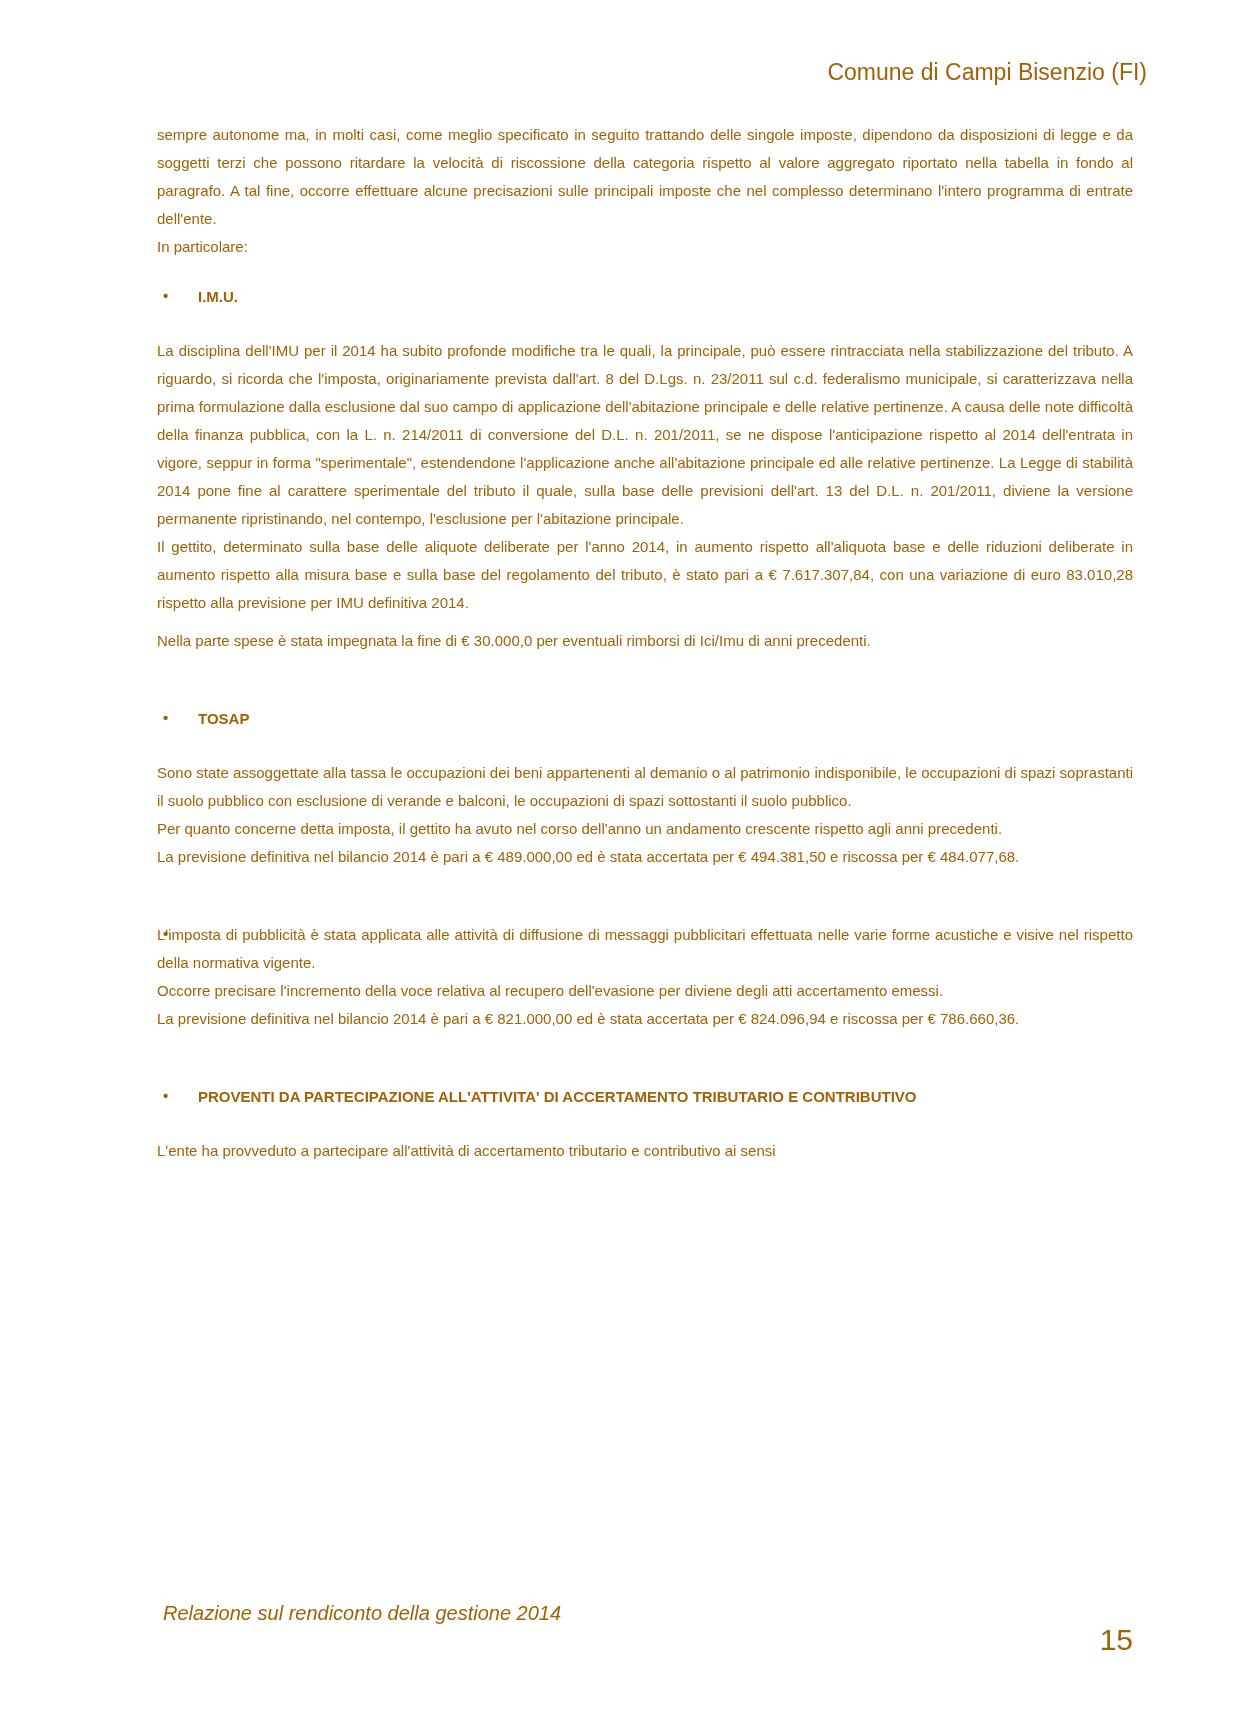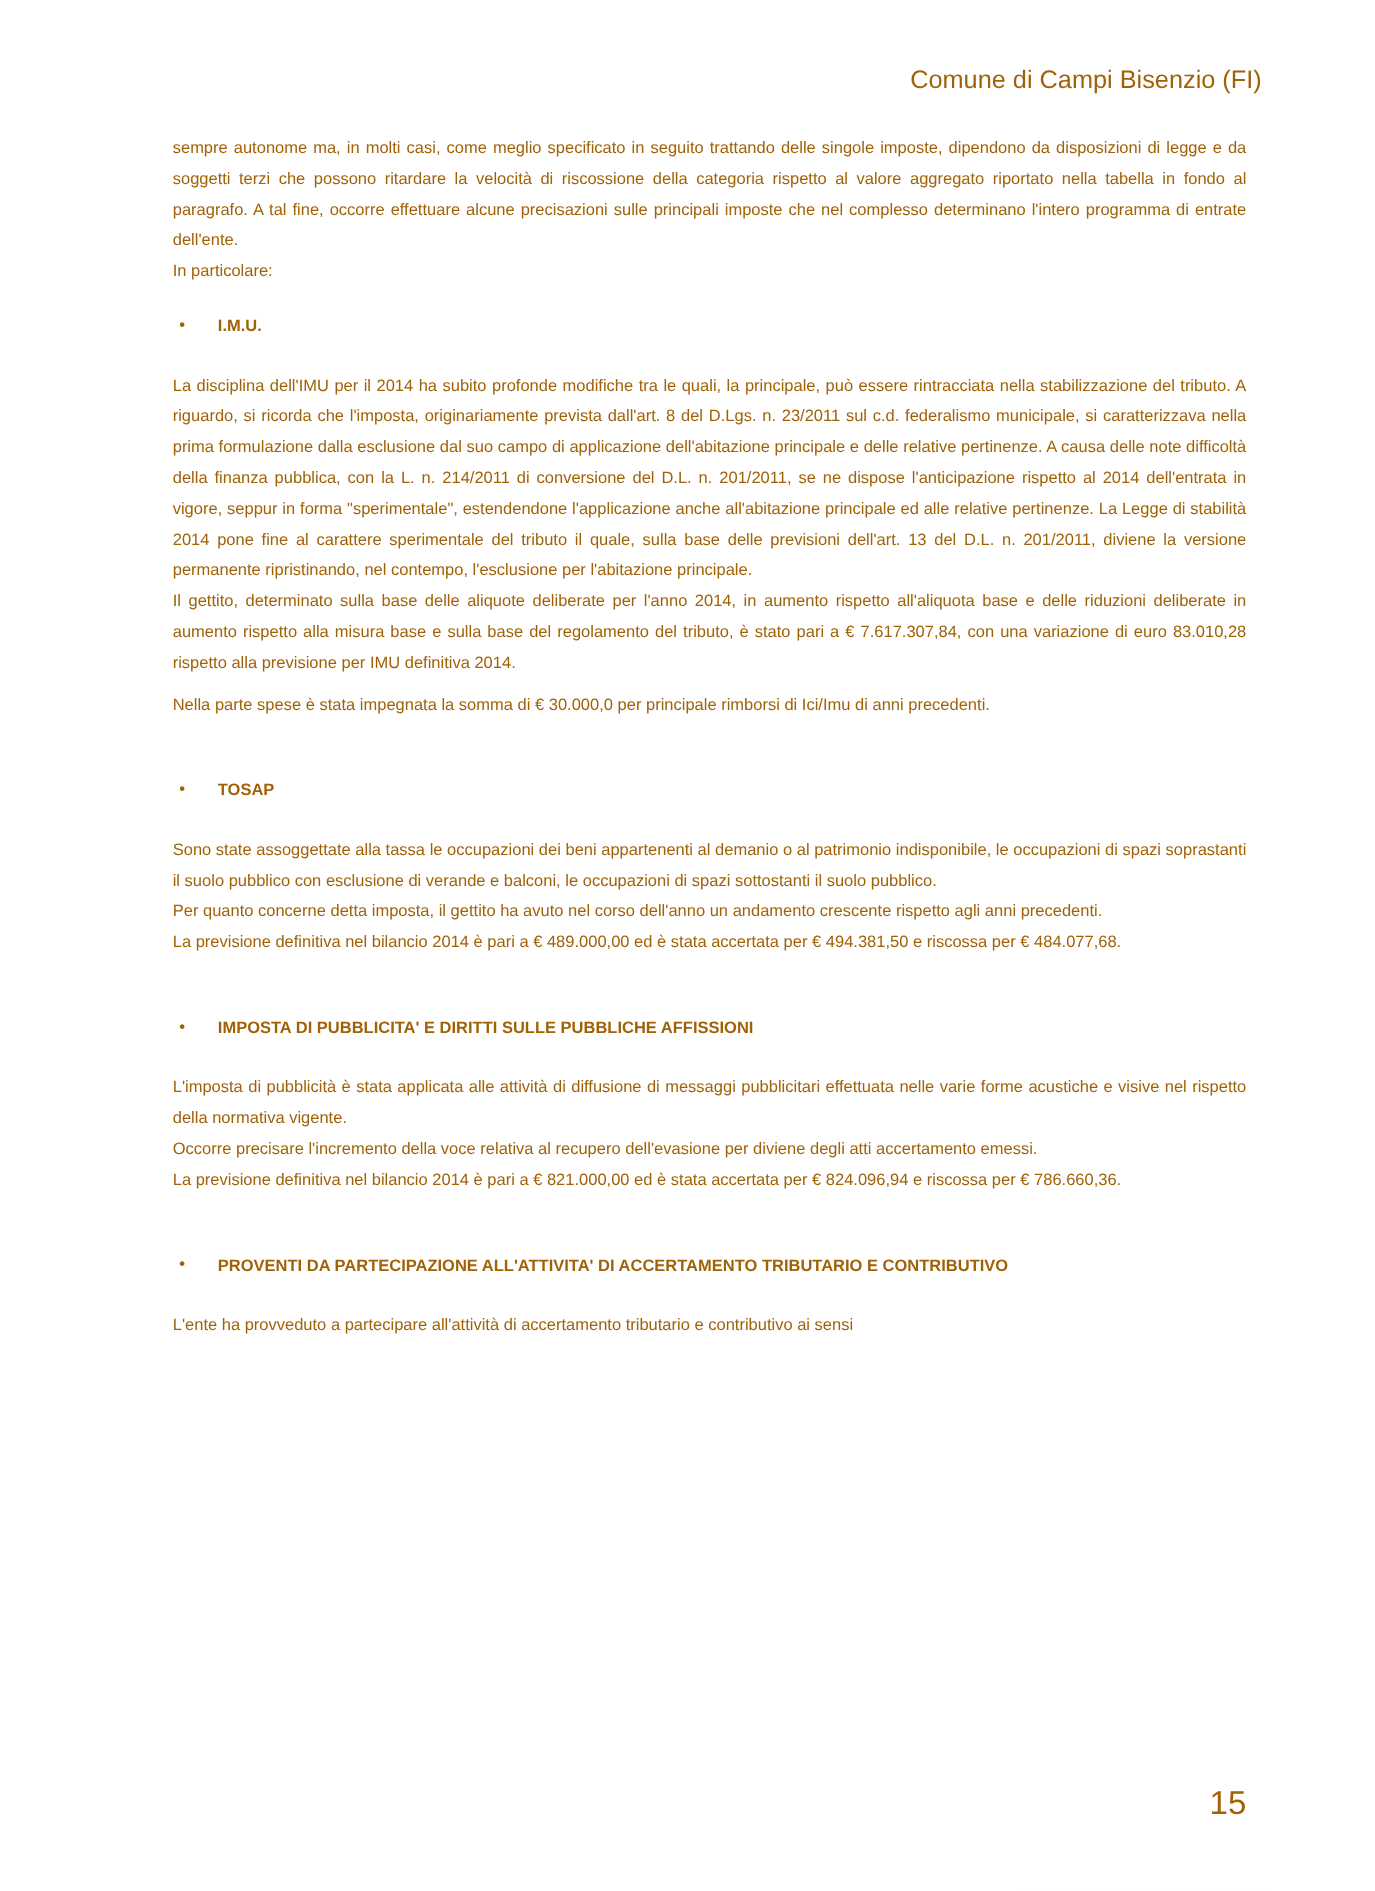--- a/index.html
+++ b/index.html
@@ -81,44 +81,46 @@
     <p class="para">sempre autonome ma, in molti casi, come meglio specificato in seguito trattando delle singole imposte, dipendono da disposizioni di legge e da soggetti terzi che possono ritardare la velocità di riscossione della categoria rispetto al valore aggregato riportato nella tabella in fondo al paragrafo. A tal fine, occorre effettuare alcune precisazioni sulle principali imposte che nel complesso determinano l'intero programma di entrate dell'ente.</p>
 
     <p class="para">In particolare:</p>
 
     <div class="section-heading first">
       <span class="bullet">•</span>
       <span>I.M.U.</span>
     </div>
     <p class="para after-head">La disciplina dell'IMU per il 2014 ha subito profonde modifiche tra le quali, la principale, può essere rintracciata nella stabilizzazione del tributo. A riguardo, si ricorda che l'imposta, originariamente prevista dall'art. 8 del D.Lgs. n. 23/2011 sul c.d. federalismo municipale, si caratterizzava nella prima formulazione dalla esclusione dal suo campo di applicazione dell'abitazione principale e delle relative pertinenze. A causa delle note difficoltà della finanza pubblica, con la L. n. 214/2011 di conversione del D.L. n. 201/2011, se ne dispose l'anticipazione rispetto al 2014 dell'entrata in vigore, seppur in forma "sperimentale", estendendone l'applicazione anche all'abitazione principale ed alle relative pertinenze. La Legge di stabilità 2014 pone fine al carattere sperimentale del tributo il quale, sulla base delle previsioni dell'art. 13 del D.L. n. 201/2011, diviene la versione permanente ripristinando, nel contempo, l'esclusione per l'abitazione principale.</p>
     <p class="para">Il gettito, determinato sulla base delle aliquote deliberate per l'anno 2014, in aumento rispetto all'aliquota base e delle riduzioni deliberate in aumento rispetto alla misura base e sulla base del regolamento del tributo, è stato pari a  € 7.617.307,84, con una variazione di euro 83.010,28 rispetto alla previsione per IMU definitiva 2014.</p>
-    <p class="para gap-small">Nella parte spese è stata impegnata la somma di € 30.000,0 per principale rimborsi di Ici/Imu  di anni precedenti.</p>
+    <p class="para gap-small">Nella parte spese è stata impegnata la fine di € 30.000,0 per eventuali rimborsi di Ici/Imu  di anni precedenti.</p>
 
     <div class="section-heading">
       <span class="bullet">•</span>
       <span>TOSAP</span>
     </div>
     <p class="para after-head">Sono state assoggettate alla tassa le occupazioni dei beni appartenenti al demanio o al patrimonio indisponibile, le occupazioni di spazi soprastanti il suolo pubblico con esclusione di verande e balconi, le occupazioni di spazi sottostanti il suolo pubblico.</p>
     <p class="para">Per quanto concerne detta imposta, il gettito ha avuto nel corso dell'anno un andamento crescente  rispetto agli anni precedenti.</p>
     <p class="para">La previsione definitiva nel bilancio 2014 è pari a € 489.000,00 ed è stata accertata per € 494.381,50 e riscossa per € 484.077,68.</p>
 
     <div class="section-heading">
       <span class="bullet">•</span>
-      <span>IMPOSTA DI PUBBLICITA' E DIRITTI SULLE PUBBLICHE AFFISSIONI</span>
     </div>
     <p class="para after-head">L'imposta di pubblicità è stata applicata alle attività di diffusione di messaggi pubblicitari effettuata nelle varie forme acustiche e visive nel rispetto della normativa vigente.</p>
     <p class="para">Occorre precisare l'incremento della voce relativa al recupero dell'evasione per diviene degli atti accertamento emessi.</p>
     <p class="para">La previsione definitiva nel bilancio 2014 è pari a € 821.000,00 ed è stata accertata per € 824.096,94 e riscossa per € 786.660,36.</p>
 
     <div class="section-heading">
       <span class="bullet">•</span>
       <span>PROVENTI DA PARTECIPAZIONE ALL'ATTIVITA' DI ACCERTAMENTO TRIBUTARIO E CONTRIBUTIVO</span>
     </div>
     <p class="para after-head">L'ente ha provveduto a partecipare all'attività di accertamento tributario e contributivo ai sensi</p>
 
   </div>
 
+  <div class="page-footer-title">
+    <span>Relazione sul rendiconto della gestione 2014</span>
+  </div>
 
   <div class="page-number">
     <span>15</span>
   </div>
 
 </div>
 
 </body></html>

